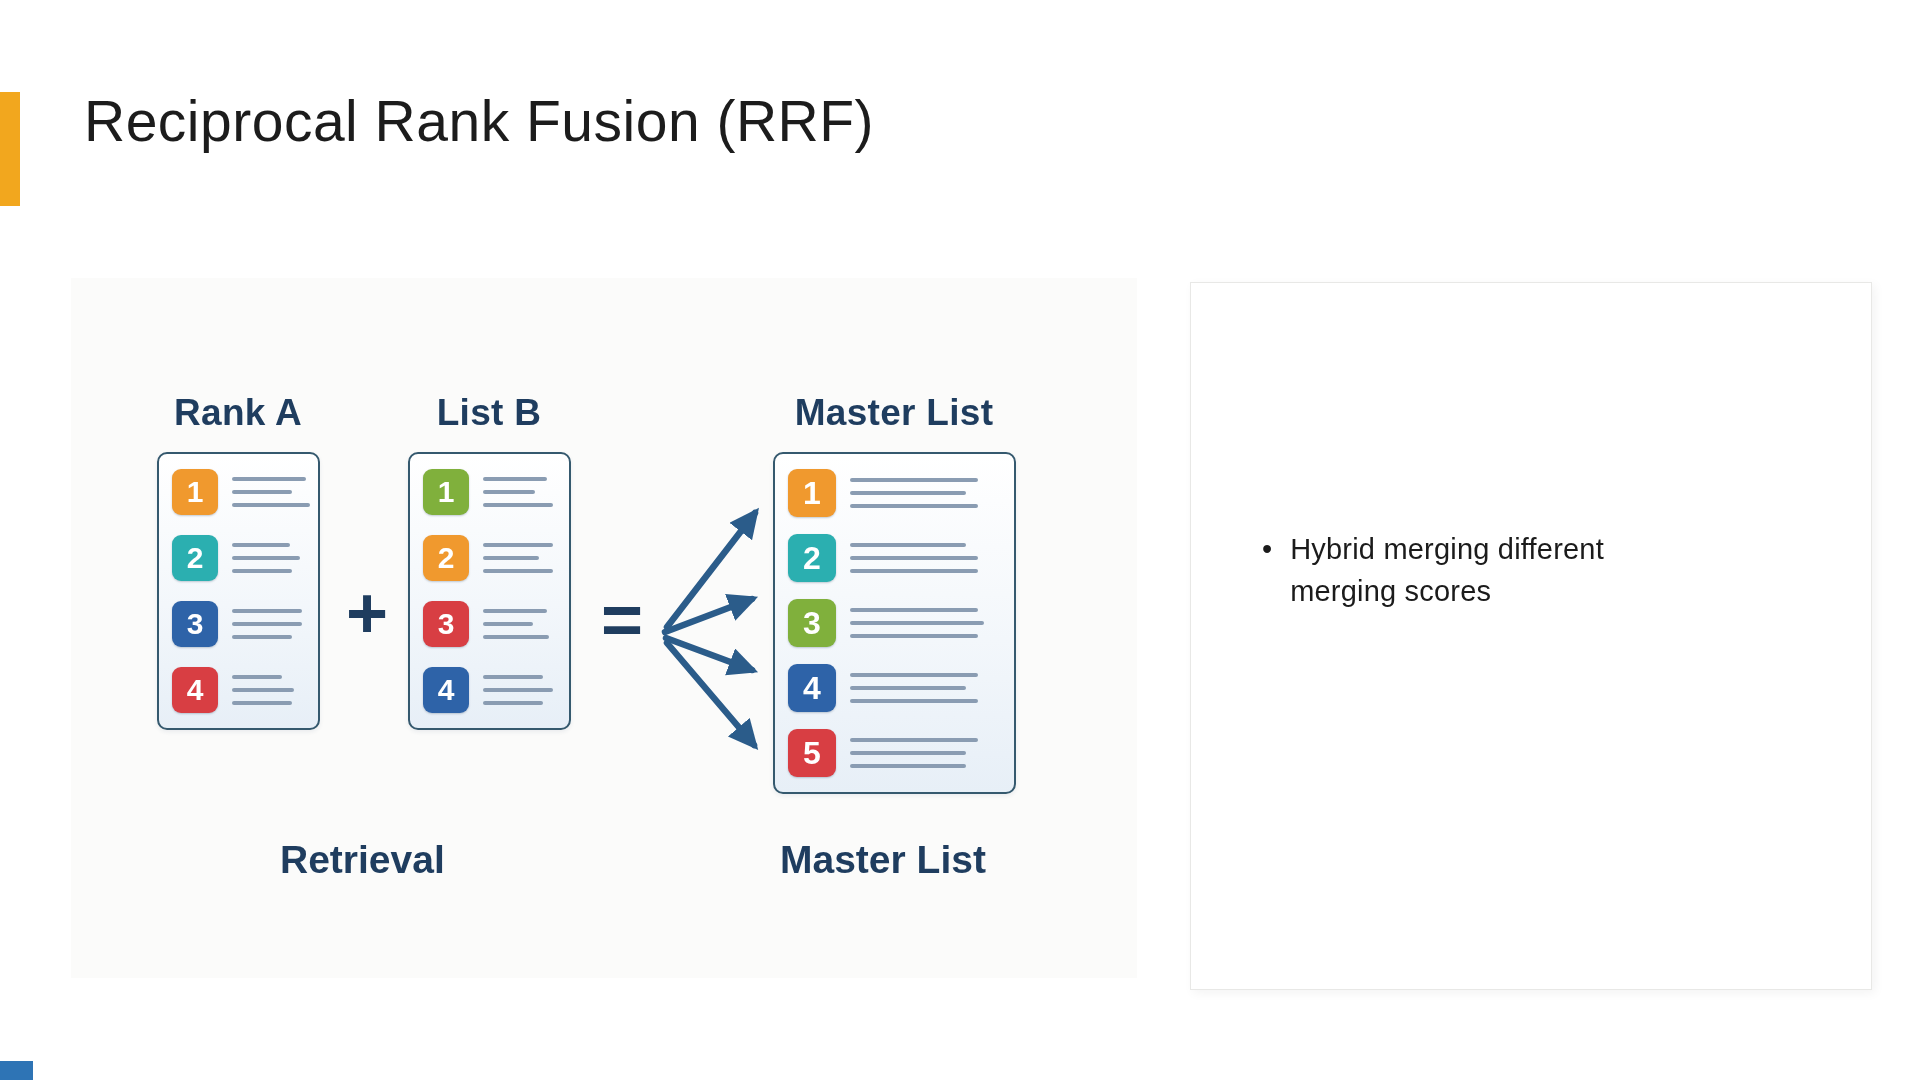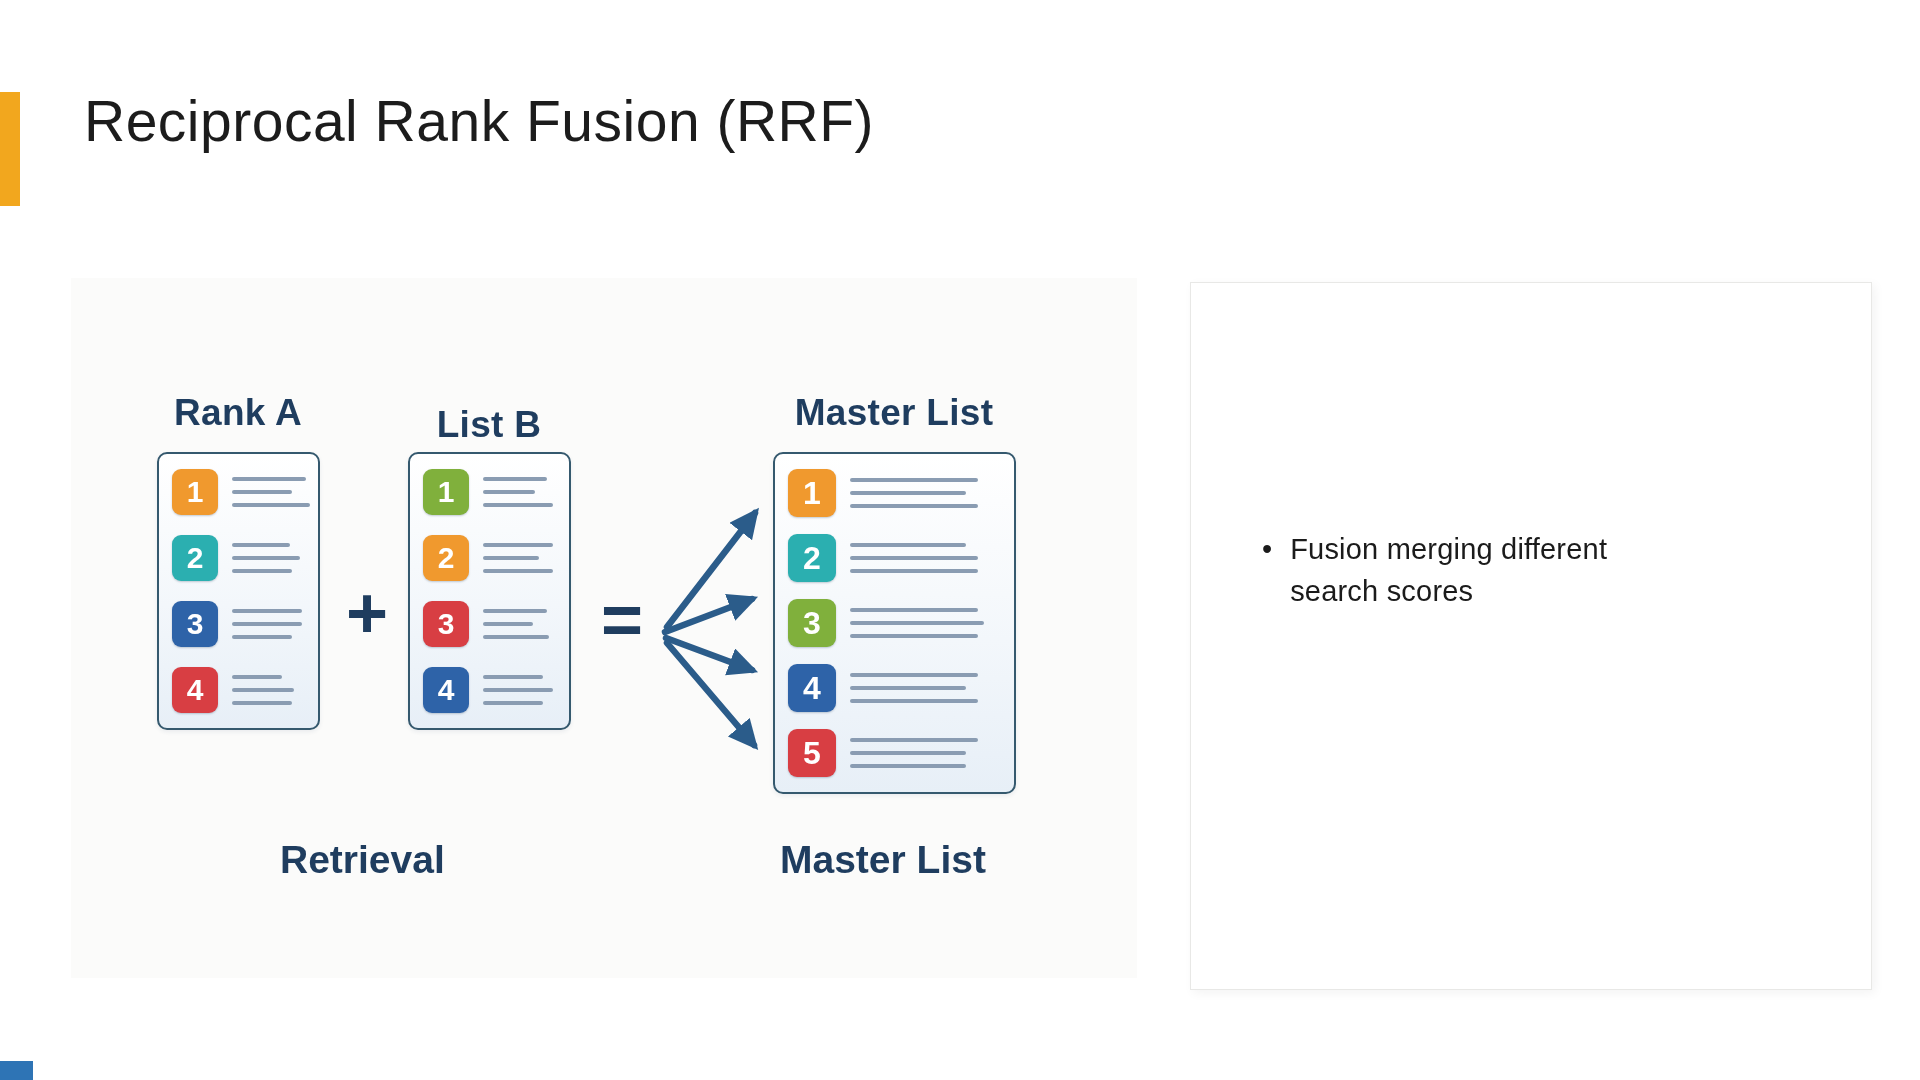--- a/index.html
+++ b/index.html
@@ -13,21 +13,21 @@
   .slide-title { position:absolute; left:84px; top:88px; font-size:57px;
                  font-weight:400; letter-spacing:0.5px; color:var(--title-color,#1C1C1C); }
 
   
   .diagram-panel { position:absolute; left:71px; top:278px; width:1066px; height:700px;
                    background:var(--panel-bg,#FBFBFA); }
 
   .list-header { position:absolute; text-align:center; font-size:37px; font-weight:700;
                  color:var(--navy,#1F3D5F); letter-spacing:0.3px; }
   #header-list-a { left:148px; top:392px; width:180px; }
-  #header-list-b { left:399px; top:392px; width:180px;margin-top:12px; }
+  #header-list-b { left:399px; top:392px; width:180px; }
   #header-master { left:774px; top:392px; width:240px; }
 
   .rank-card { position:absolute; border:2px solid var(--card-border,#35596E); border-radius:10px;
                background:linear-gradient(180deg,#FFFFFF 0%, #F3F7FB 55%, #E7EFF7 100%);
                display:flex; flex-direction:column; justify-content:space-between;
                padding:15px 13px; box-shadow:0 2px 4px rgba(40,70,100,0.08); }
   #card-list-a { left:157px; top:452px; width:163px; height:278px; }
   #card-list-b { left:408px; top:452px; width:163px; height:278px; }
   #card-master { left:773px; top:452px; width:243px; height:342px; }
 
@@ -208,18 +208,18 @@
         </div>
       </div>
     </div>
 
   <div class="bottom-label" id="retrieval-label">Retrieval</div>
   <div class="bottom-label" id="master-bottom-label">Master List</div>
 
   <div class="notes-card"></div>
   <div class="notes-bullet-row">
     <span class="bullet-dot">•</span>
-    <span class="bullet-text">Fusion merging different search scores</span>
+    <span class="bullet-text">Hybrid merging different merging scores</span>
   </div>
 
   <div class="footer-bar"></div>
 
 </div>
 
 </body></html>

